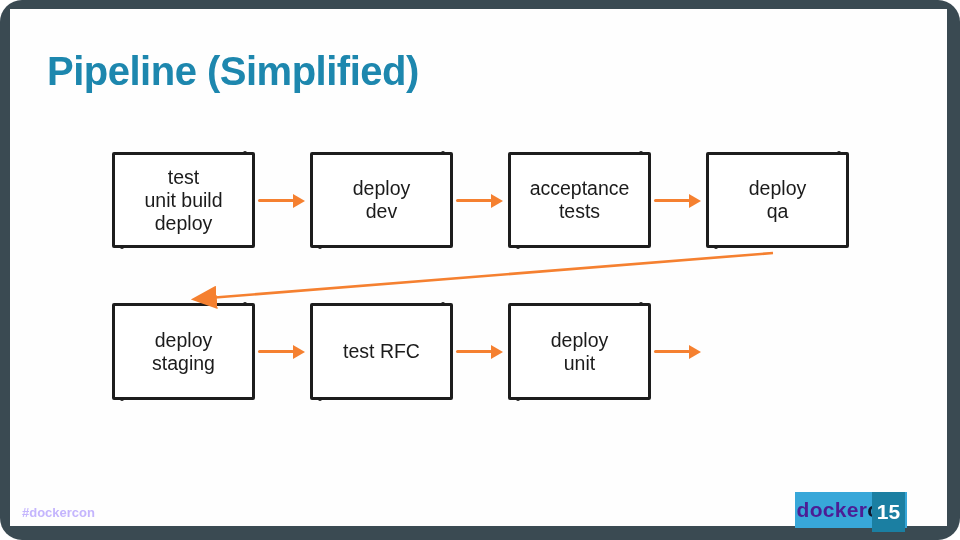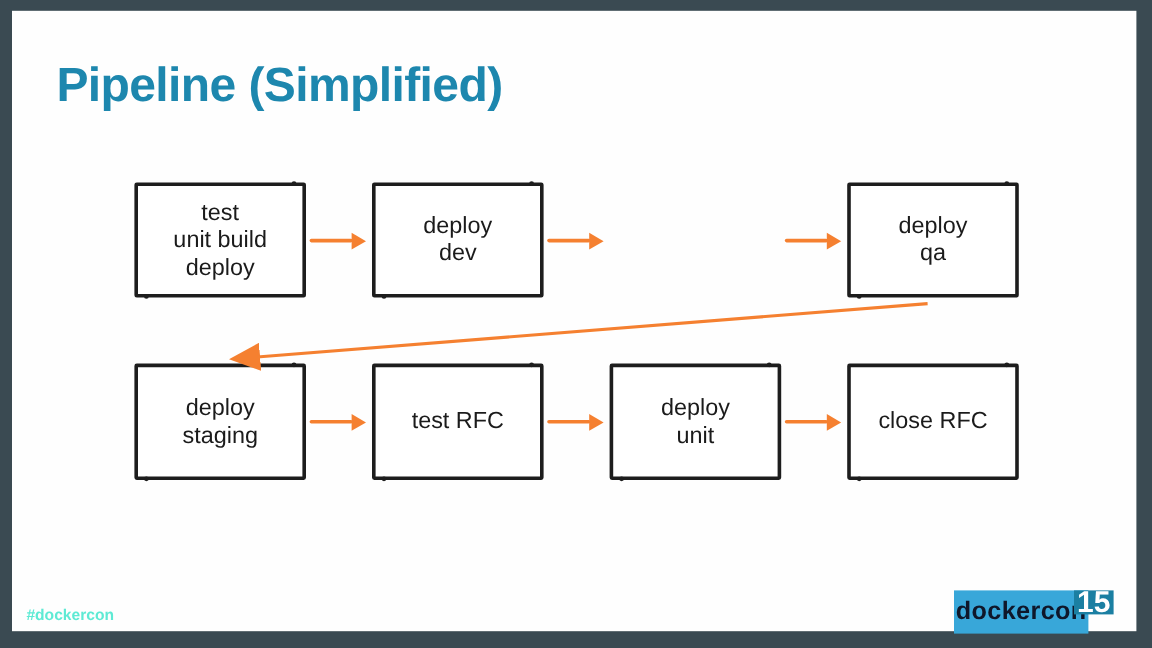--- a/index.html
+++ b/index.html
@@ -3,21 +3,21 @@
 <meta charset="utf-8">
 <style>
   html,body{margin:0;padding:0;}
   body{
     width:960px;height:540px;
     font-family:"Liberation Sans",sans-serif;
     overflow:hidden;
   }
   .slide{
     position:relative;width:960px;height:540px;
-    background:#3a4a52;overflow:hidden;
+    background:#3a4a52;overflow:hidden;border-radius:22px;
   }
   .content{
     position:absolute;left:10px;top:9px;width:937px;height:517px;
     background:#fefefe;
   }
   .title{
     position:absolute;left:47px;top:22px;
     font-size:40px;font-weight:700;color:#1d87ae;
     letter-spacing:-0.5px;
   }
@@ -59,71 +59,72 @@
   .a4{left:258px;top:350px}
   .a5{left:456px;top:350px}
   .a6{left:654px;top:350px}
   .return-svg{
     position:absolute;left:0;top:0;width:960px;height:540px;
     pointer-events:none;
   }
   
   .hashtag{
     position:absolute;left:22px;top:505px;
-    font-size:13px;font-weight:700;color:#5eead4;
+    font-size:13px;font-weight:700;color:#c4b5fd;
   }
   .logo{
     position:absolute;left:795px;top:492px;width:112px;height:36px;
     background:#38a7d9;display:flex;align-items:center;justify-content:center;
     font-weight:700;font-size:21px;letter-spacing:0.3px;
   }
-  .logo .p1{color:#0f172a}
+  .logo .p1{color:#4c1d95}
   .logo .p2{color:#0f172a}
   .pagebox{
-    position:absolute;left:895px;top:492px;width:33px;height:20px;
+    position:absolute;left:872px;top:492px;width:33px;height:40px;
     background:#1b7fa2;color:#ffffff;
     display:flex;align-items:center;justify-content:center;
-    font-weight:700;font-size:25px;
+    font-weight:700;font-size:21px;
   }
 </style>
 </head>
 <body>
 
 <div class="slide">
   <div class="content"></div>
 
   <h1 class="title">Pipeline (Simplified)</h1>
 
   <div class="node n1">
     <div>test</div>
     <div>unit build</div>
     <div>deploy</div>
   </div>
   <div class="node n2">
     <div>deploy</div>
     <div>dev</div>
   </div>
+  <div class="node n3">
+    <div>acceptance</div>
+    <div>tests</div>
+  </div>
   <div class="node n4">
     <div>deploy</div>
     <div>qa</div>
   </div>
 
   <div class="node n5">
     <div>deploy</div>
     <div>staging</div>
   </div>
   <div class="node n6">
     <div>test RFC</div>
   </div>
   <div class="node n7">
     <div>deploy</div>
     <div>unit</div>
-  </div>
-  <div class="node n8">
-    <div>close RFC</div>
   </div>
 
   <div class="arrow a1"></div>
   <div class="arrow a2"></div>
   <div class="arrow a3"></div>
   <div class="arrow a4"></div>
   <div class="arrow a5"></div>
   <div class="arrow a6"></div>
 
   <svg class="return-svg" viewBox="0 0 960 540" xmlns="http://www.w3.org/2000/svg">

